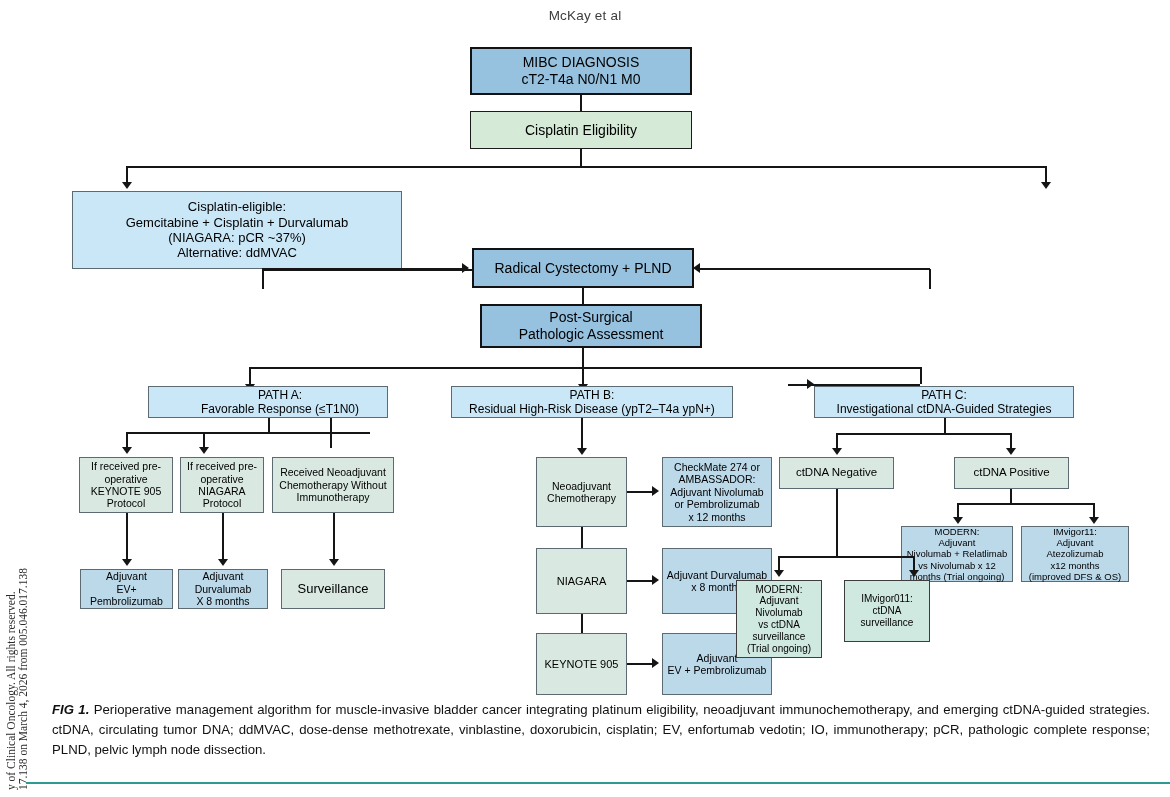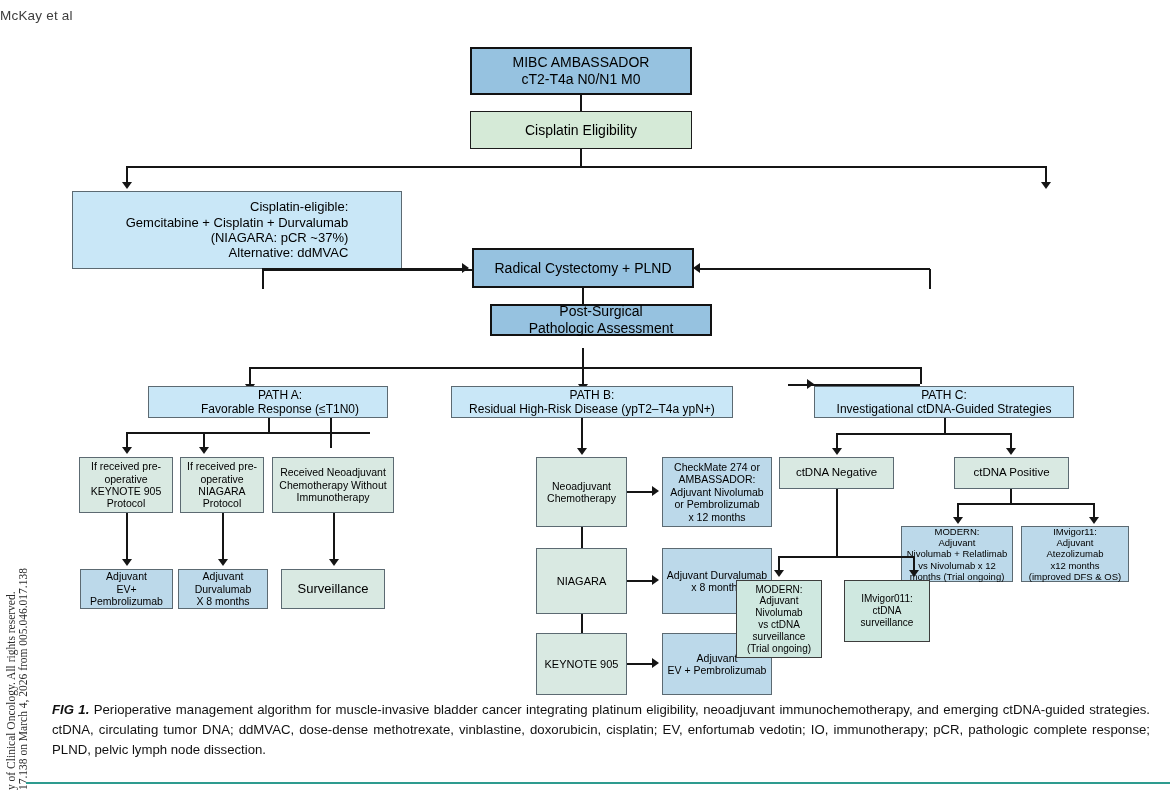--- a/index.html
+++ b/index.html
@@ -23,21 +23,21 @@
     font-size:11.5px;
     color:#2b2b2b;
     transform-origin:0 0;
     transform:rotate(-90deg);
   }
   #gutter-line1{ left:17px; top:790px; }
   #gutter-line2{ left:5px;  top:790px; }
 
   #page-header{
     position:absolute;top:8px;left:0;width:1170px;
-    text-align:left;
+    text-align:center;
     font-size:13.5px;
     color:#3d3d3d;
     letter-spacing:.2px;
   }
 
   
   #figure{
     position:absolute;left:26px;top:34px;width:1144px;height:660px;
   }
   .box{
@@ -87,35 +87,35 @@
 
 <div id="left-gutter">
   <div class="gutter-text" id="gutter-line1">17.138 on March 4, 2026 from 005.046.017.138</div>
   <div class="gutter-text" id="gutter-line2">y of Clinical Oncology. All rights reserved.</div>
 </div>
 
 <div id="page-header">McKay et al</div>
 
 <div id="figure">
 
-  <div class="box b-darkblue" style="left:444px;top:13px;width:222px;height:48px;font-size:14px;">MIBC AMBASSADOR
+  <div class="box b-darkblue" style="left:444px;top:13px;width:222px;height:48px;font-size:14px;">MIBC DIAGNOSIS
 cT2-T4a N0/N1 M0</div>
 
   <div class="ln lnv" style="left:554px;top:61px;height:16px;"></div>
 
   <div class="box b-green" style="left:444px;top:77px;width:222px;height:38px;font-size:14px;">Cisplatin Eligibility</div>
 
   <div class="ln lnv" style="left:554px;top:115px;height:17px;"></div>
   <div class="ln lnh" style="left:100px;top:132px;width:920px;"></div>
   <div class="ln lnv" style="left:100px;top:132px;height:17px;"></div>
   <div class="ln lnv" style="left:1019px;top:132px;height:17px;"></div>
   <div class="arw arw-d" style="left:96px;top:148px;"></div>
   <div class="arw arw-d" style="left:1015px;top:148px;"></div>
 
-  <div class="box b-blue" style="left:46px;top:157px;width:330px;height:78px;font-size:13px;text-align:right;">Cisplatin-eligible:
+  <div class="box b-blue" style="left:46px;top:157px;width:330px;height:78px;font-size:13px;">Cisplatin-eligible:
 Gemcitabine + Cisplatin + Durvalumab
 (NIAGARA: pCR ~37%)
 Alternative: ddMVAC</div>
 
 
   <div class="ln lnv" style="left:236px;top:235px;height:20px;"></div>
   <div class="ln lnh" style="left:236px;top:235px;width:210px;"></div>
   <div class="ln lnv" style="left:445px;top:235px;height:0px;"></div>
   <div class="ln lnh" style="left:236px;top:234px;width:200px;"></div>
   <div class="ln lnv" style="left:236px;top:235px;height:0px;"></div>
@@ -123,21 +123,21 @@
   <div class="ln lnv" style="left:903px;top:235px;height:20px;"></div>
   <div class="ln lnh" style="left:674px;top:234px;width:230px;"></div>
 
   <div class="arw arw-r" style="left:436px;top:229px;"></div>
   <div class="arw arw-l" style="left:667px;top:229px;"></div>
 
   <div class="box b-darkblue" style="left:446px;top:214px;width:222px;height:40px;font-size:14px;">Radical Cystectomy + PLND</div>
 
   <div class="ln lnv" style="left:556px;top:254px;height:16px;"></div>
 
-  <div class="box b-darkblue" style="left:464px;top:270px;width:222px;height:32px;font-size:14px;">Post-Surgical
+  <div class="box b-darkblue" style="left:454px;top:270px;width:222px;height:44px;font-size:14px;">Post-Surgical
 Pathologic Assessment</div>
 
   <div class="ln lnv" style="left:556px;top:314px;height:19px;"></div>
   <div class="ln lnh" style="left:223px;top:333px;width:672px;"></div>
   <div class="ln lnv" style="left:223px;top:333px;height:18px;"></div>
   <div class="ln lnv" style="left:556px;top:333px;height:18px;"></div>
   <div class="ln lnh" style="left:762px;top:350px;width:26px;"></div>
   <div class="ln lnv" style="left:894px;top:333px;height:0px;"></div>
   <div class="arw arw-d" style="left:219px;top:350px;"></div>
   <div class="arw arw-d" style="left:552px;top:350px;"></div>

